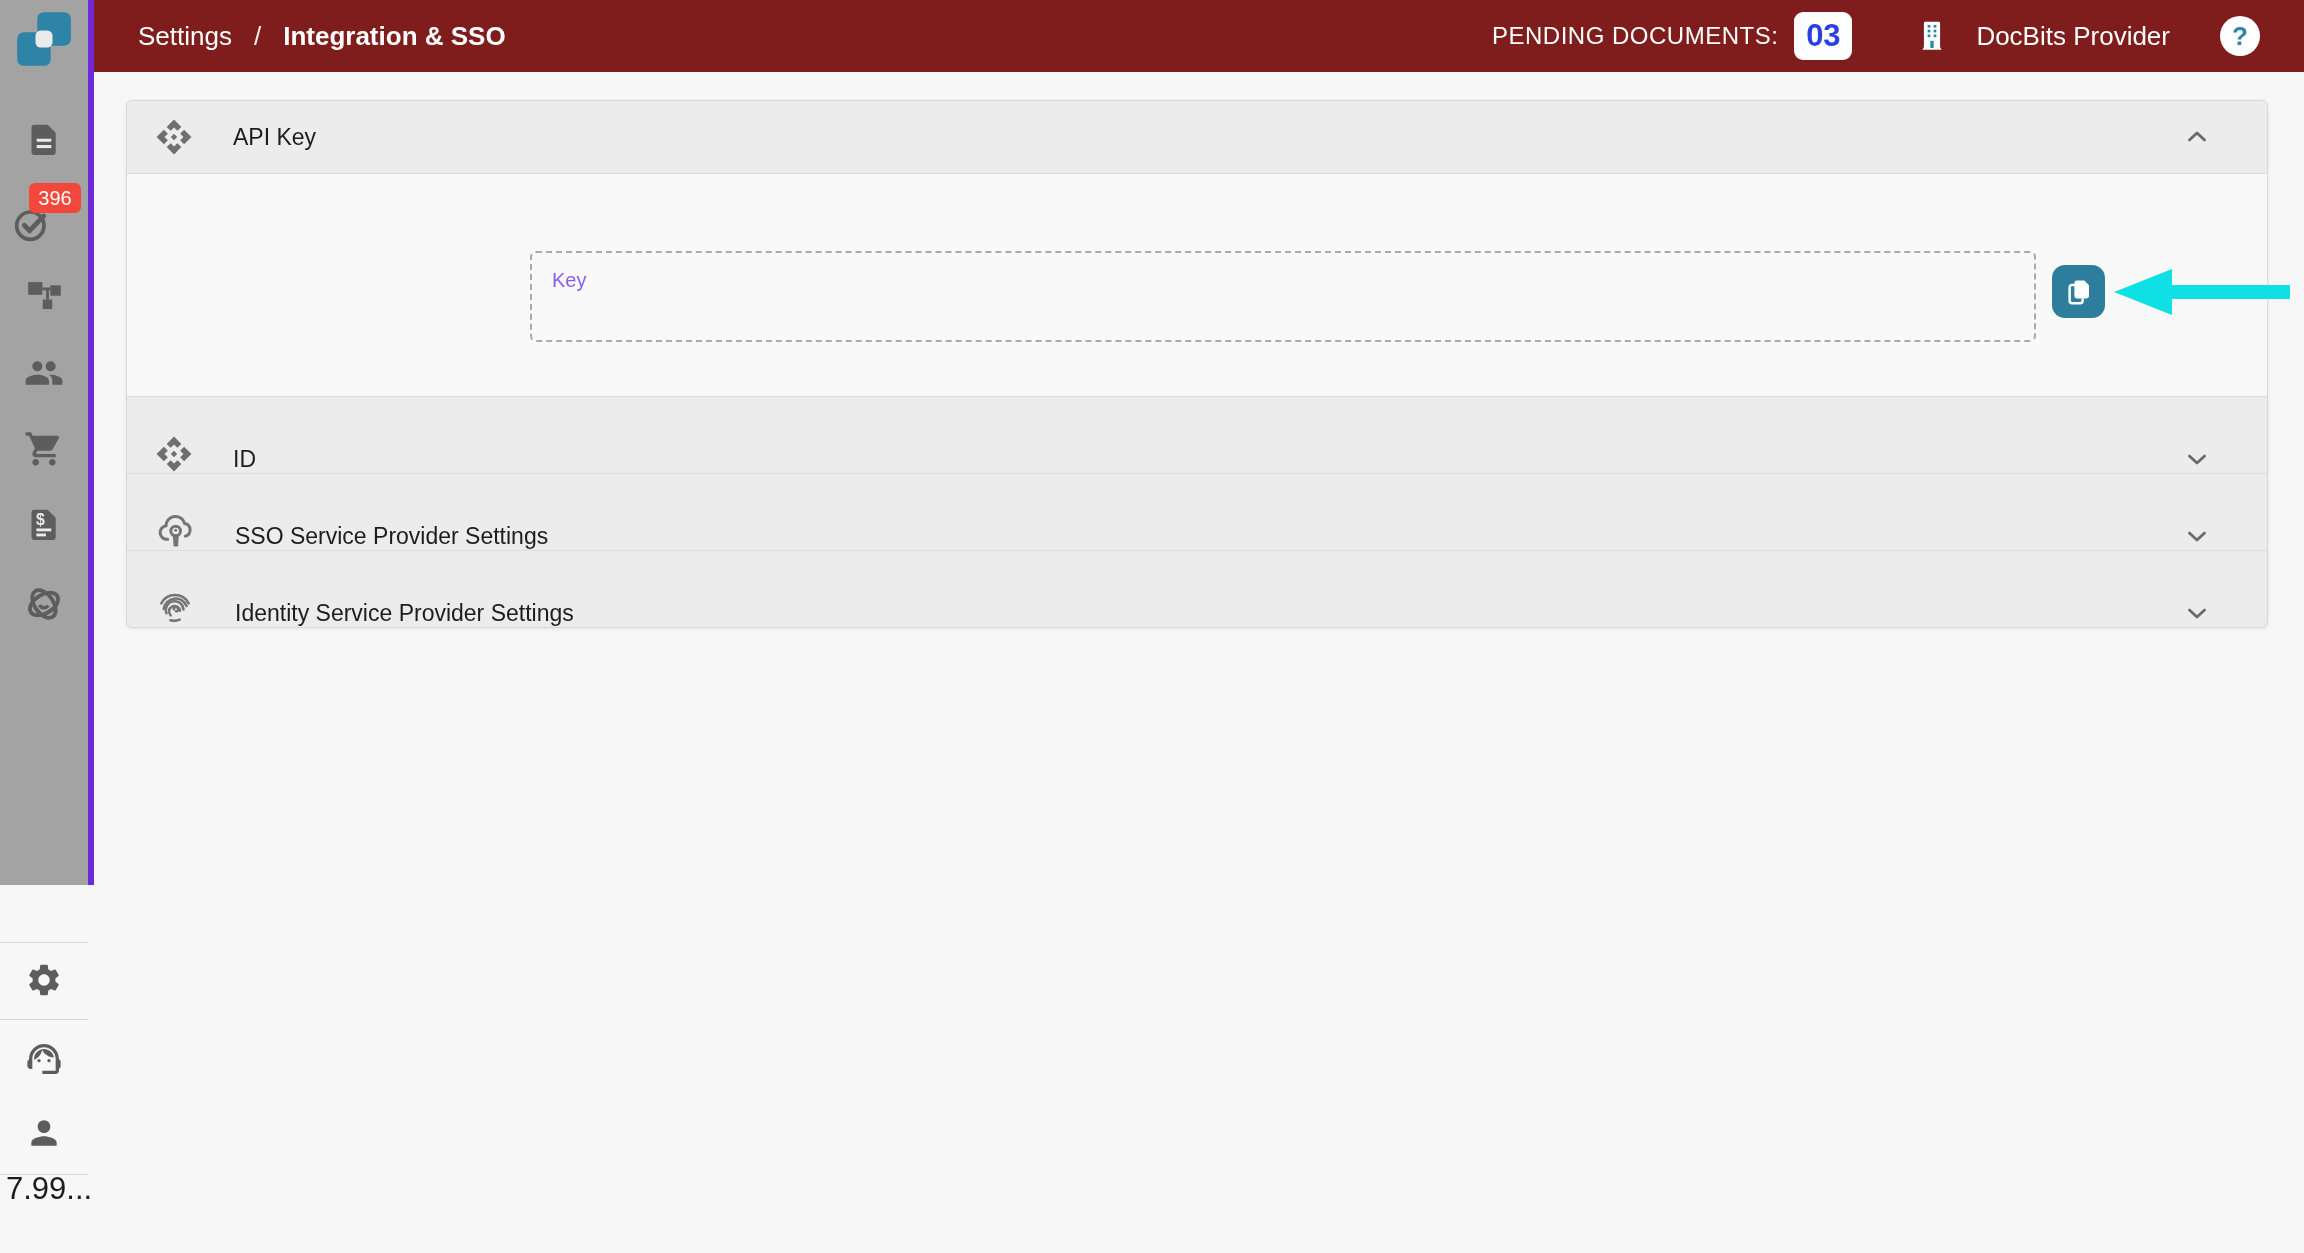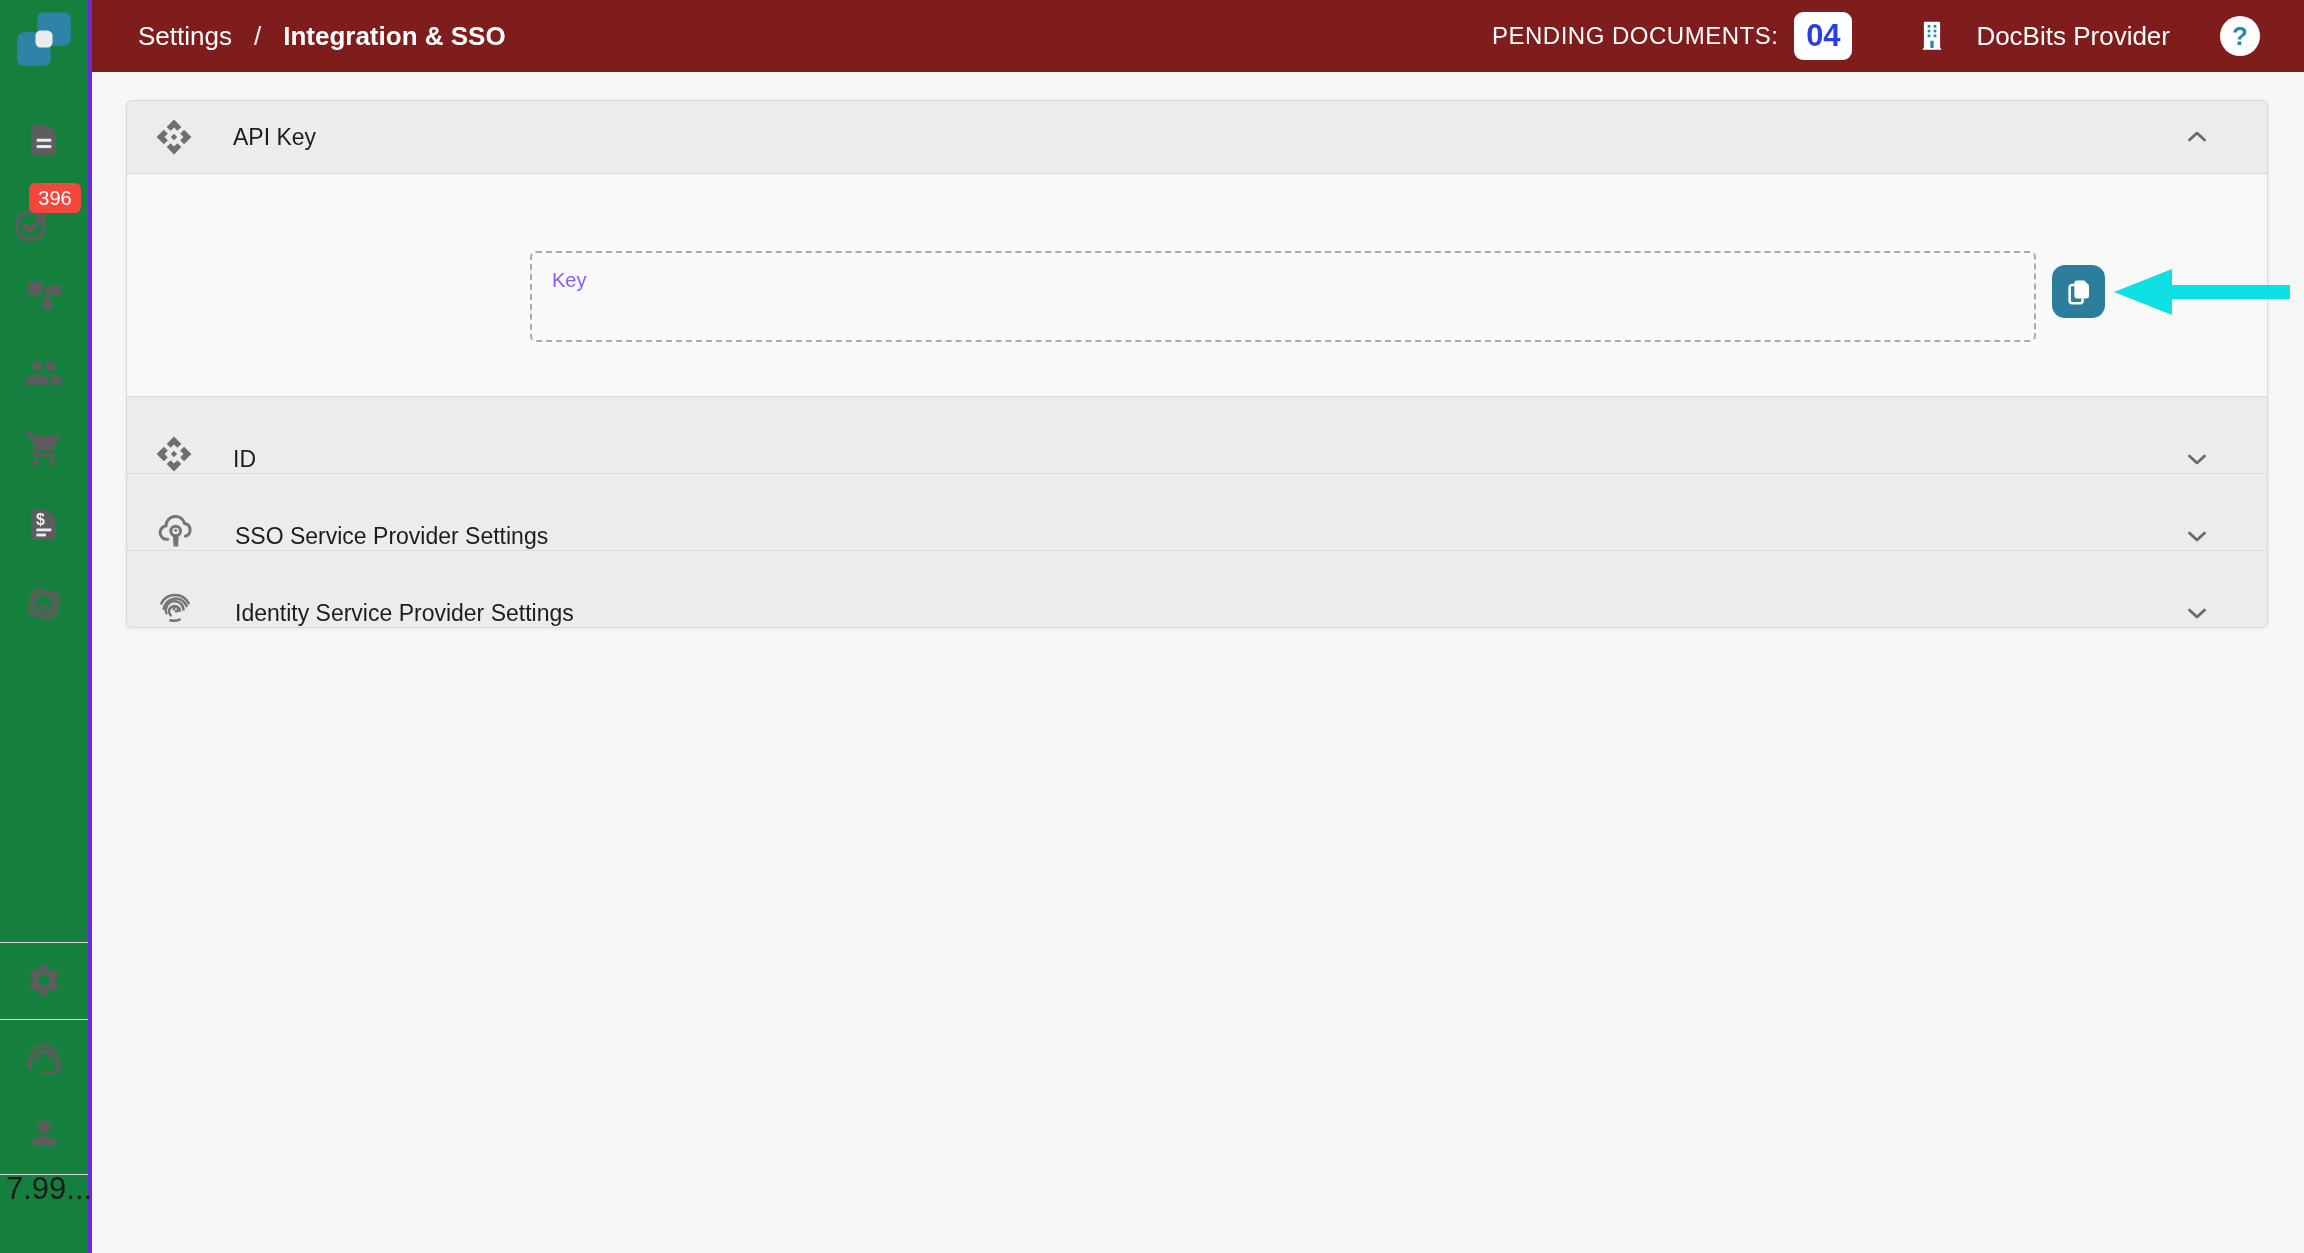--- a/index.html
+++ b/index.html
@@ -1,21 +1,21 @@
 <!DOCTYPE html>
 <html><head>
 <meta charset="utf-8">
 <style>
   html,body{margin:0;padding:0;background:#f7f7f7;}
   .screen{position:relative;width:2304px;height:1253px;overflow:hidden;
     font-family:"Liberation Sans",sans-serif;background:#f7f7f7;}
 
   
-  .sidebar{position:absolute;left:0;top:0;width:88px;height:1253px;background:#15803d;
-    border-right:4px solid #6d28d9;z-index:6;}
+  .sidebar{position:absolute;left:0;top:0;width:88px;height:885px;background:#a3a3a3;
+    border-right:6px solid #6d28d9;z-index:6;}
   .side-item{position:absolute;left:0;width:88px;display:flex;justify-content:center;
     background:none;border:none;padding:0;cursor:pointer;}
   .side-item svg{display:block;}
   .side-divider{position:absolute;left:0;width:88px;height:1px;background:#d6d6d6;}
   .approvals-badge{position:absolute;left:29px;top:0;min-width:52px;height:30px;
     background:#f4473c;border-radius:6px;color:#fff;font-size:20px;display:flex;
     align-items:center;justify-content:center;padding:0 5px;box-sizing:border-box;z-index:2;}
   .version{position:absolute;left:6px;top:1171px;width:80px;font-size:31px;color:#1c1c1c;}
 
   
@@ -158,21 +158,21 @@
 
   <header class="topbar">
     <nav class="breadcrumb">
       <span class="crumb-parent">Settings</span>
       <span class="crumb-sep">/</span>
       <span class="crumb-current">Integration &amp; SSO</span>
     </nav>
 
     <div class="top-right">
       <span class="pending-label">PENDING DOCUMENTS:</span>
-      <span class="count-badge">04</span>
+      <span class="count-badge">03</span>
       <span class="org-icon">
         <svg width="36" height="36" viewBox="0 0 24 24">
           <g fill="#fff">
             <path d="M7.5,2.5 h9 a0.9,0.9 0 0 1 0.9,0.9 V20 h-10.8 V3.4 A0.9,0.9 0 0 1 7.5,2.5 z"></path>
             <path d="M5.6,21.2 l1.2,-2 h10.4 l1.2,2 z"></path>
           </g>
           <g fill="#2a87ab">
             <rect x="9.1" y="4.6" width="1.8" height="1.8"></rect>
               <rect x="13.1" y="4.6" width="1.8" height="1.8"></rect>
             <rect x="9.1" y="7.8" width="1.8" height="1.8"></rect>

